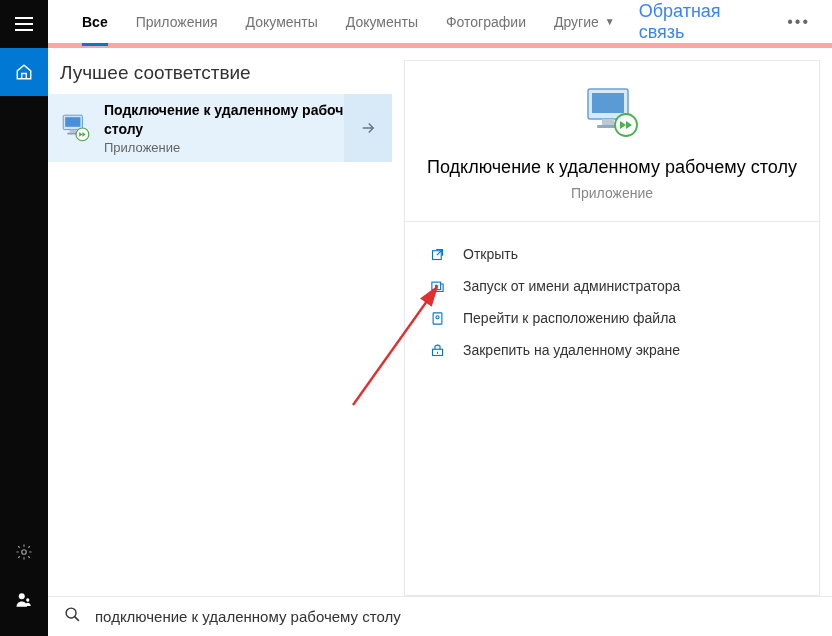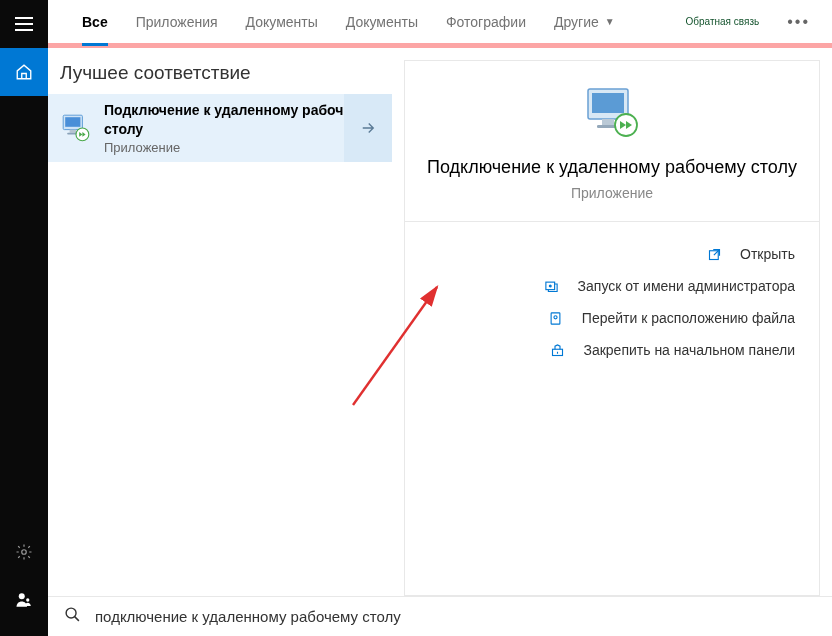--- a/index.html
+++ b/index.html
@@ -11,40 +11,40 @@
     .sidebar-spacer { flex: 1; }
     .hamburger-lines { display: flex; flex-direction: column; gap: 4px; }
     .hamburger-lines span { display: block; width: 18px; height: 2px; background: #fff; }
     
     .topbar { position: absolute; left: 48px; top: 0; right: 0; height: 48px; display: flex; align-items: center; padding: 0 12px 0 20px; border-bottom: 5px solid #fca5a5; }
     .tab { padding: 0 14px; height: 48px; display: flex; align-items: center; font-size: 14px; color: #737373; cursor: pointer; position: relative; }
     .tab.active { color: #000; font-weight: 600; }
     .tab.active::after { content: ''; position: absolute; bottom: 0; left: 14px; right: 14px; height: 3px; background: #0078d4; }
     .tab .chev { margin-left: 6px; font-size: 10px; }
     .top-right { margin-left: auto; display: flex; align-items: center; gap: 8px; }
-    .feedback { font-size: 10px; color: #14532d; padding: 0 10px; cursor: pointer; }
+    .feedback { font-size: 18px; color: #3b82f6; padding: 0 10px; cursor: pointer; }
     .dots { padding: 0 10px; color: #666; cursor: pointer; letter-spacing: 2px; }
     
     .main { position: absolute; left: 48px; top: 48px; right: 0; bottom: 40px; display: flex; }
     .results { width: 344px; height: 100%; }
     .section-header { font-size: 19px; color: #333; padding: 14px 12px 10px; font-weight: 400; }
     .result-item { display: flex; align-items: center; height: 68px; background: #e5f1fb; padding: 0 12px; cursor: pointer; position: relative; }
     .result-icon { width: 32px; height: 32px; margin-right: 12px; flex-shrink: 0; }
     .result-text { flex: 1; }
     .result-title { font-size: 14px; font-weight: 600; color: #000; line-height: 1.3; }
     .result-sub { font-size: 13px; color: #666; margin-top: 2px; }
     .result-arrow { position: absolute; right: 0; top: 0; width: 48px; height: 68px; background: #d8e9f7; display: flex; align-items: center; justify-content: center; cursor: pointer; }
     
     .details { flex: 1; margin: 12px 12px 0 12px; border: 1px solid #e8e8e8; display: flex; flex-direction: column; }
     .details-header { display: flex; flex-direction: column; align-items: center; padding: 24px 20px 20px; border-bottom: 1px solid #e8e8e8; }
     .details-icon { width: 64px; height: 56px; margin-bottom: 14px; }
     .details-title { font-size: 18px; color: #000; text-align: center; line-height: 1.35; margin-bottom: 6px; }
     .details-sub { font-size: 14px; color: #888; }
     .actions { padding: 16px 0; }
-    .action { display: flex; align-items: center; height: 32px; padding: 0 24px; font-size: 14px; color: #333; cursor: pointer; justify-content: flex-end; }
+    .action { display: flex; align-items: center; height: 32px; padding: 0 24px; font-size: 14px; color: #333; cursor: pointer; }
     .action-icon { width: 16px; height: 16px; margin-right: 18px; display: flex; align-items: center; justify-content: center; color: #0078d4; flex-shrink: 0; }
     
     .searchbar { position: absolute; left: 48px; bottom: 0; right: 0; height: 40px; display: flex; align-items: center; padding: 0 16px; border-top: 1px solid #e8e8e8; background: #fff; }
     .search-icon { margin-right: 14px; color: #333; }
     .search-input { flex: 1; border: none; outline: none; font-size: 15px; color: #333; background: transparent; }
     
     .annotation-arrow { position: absolute; pointer-events: none; z-index: 100; }
   </style>
 </head>
 <body>
@@ -179,21 +179,21 @@
           </span>
         <span>Перейти к расположению файла</span>
       </div>
       <div class="action">
         <span class="action-icon">
             <svg width="15" height="15" viewBox="0 0 24 24" fill="none" stroke="#0078d4" stroke-width="1.8">
               <rect x="4" y="10" width="16" height="10"></rect>
               <path d="M8 10V5l4-2 4 2v5M12 14v3"></path>
             </svg>
           </span>
-        <span>Закрепить на начальном панели</span>
+        <span>Закрепить на удаленному экране</span>
       </div>
     </div>
   </div>
 </div>
 
 <div class="searchbar">
   <span class="search-icon">
     <svg width="17" height="17" viewBox="0 0 24 24" fill="none" stroke="#333" stroke-width="2">
         <circle cx="10" cy="10" r="7"></circle>
         <path d="M21 21l-6-6"></path>

